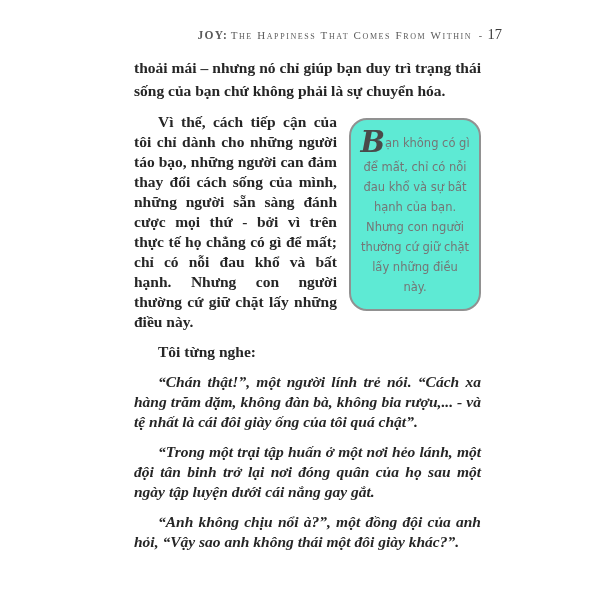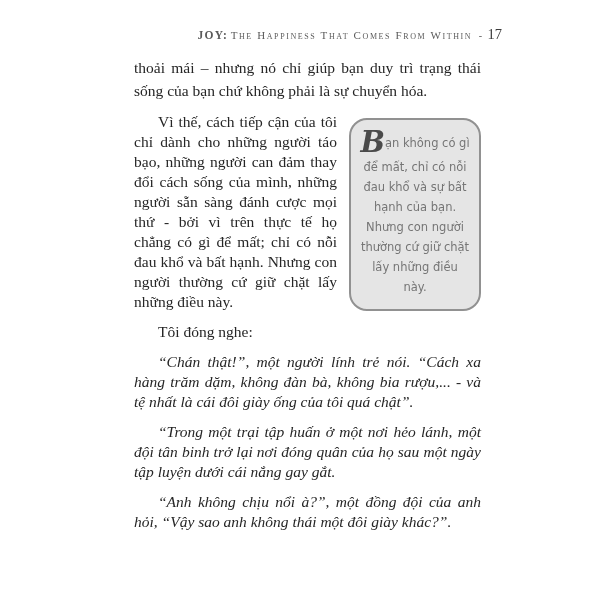--- a/index.html
+++ b/index.html
@@ -41,32 +41,33 @@
     position: absolute;
     left: 134px;
     top: 56px;
     width: 347px;
   }
   .content p {
     margin: 0 0 10px 0;
     font-size: 15.5px;
     line-height: 20px;
     text-align: justify;
+    font-weight: bold;
   }
   p.opening { line-height: 23px; margin-bottom: 10px; }
   .indent { text-indent: 24px; }
   .quote { font-style: italic; }
 
   .pull-quote {
     float: right;
     box-sizing: border-box;
     width: 132px;
     margin: 6px 0 20px 12px;
     padding: 8px 8px 12px 8px;
-    background: #e5e5e5;
+    background: #5eead4;
     border: 2px solid #919191;
     border-radius: 18px;
     text-align: center;
     font-family: "DejaVu Sans", sans-serif;
     font-size: 11.5px;
     line-height: 20px;
     color: #757575;
     text-indent: 0;
   }
   .pull-quote .initial {
@@ -94,21 +95,21 @@
 
   <div class="content">
 
     <p class="opening">thoải mái – nhưng nó chỉ giúp bạn duy trì trạng thái sống của bạn chứ không phải là sự chuyển hóa.</p>
 
     <div>
       <div class="pull-quote"><span class="initial">B</span><span>ạn không có gì để mất, chỉ có nỗi đau khổ và sự bất hạnh của bạn. Nhưng con người thường cứ giữ chặt lấy những điều này.</span></div>
       <p class="indent">Vì thế, cách tiếp cận của tôi chỉ dành cho những người táo bạo, những người can đảm thay đổi cách sống của mình, những người sẵn sàng đánh cược mọi thứ - bởi vì trên thực tế họ chẳng có gì để mất; chỉ có nỗi đau khổ và bất hạnh. Nhưng con người thường cứ giữ chặt lấy những điều này.</p>
     </div>
 
-    <p class="indent">Tôi đóng nghe:</p>
+    <p class="indent">Tôi từng nghe:</p>
 
     <p class="quote indent">“Chán thật!”, một người lính trẻ nói. “Cách xa hàng trăm dặm, không đàn bà, không bia rượu,... - và tệ nhất là cái đôi giày ống của tôi quá chật”.</p>
     <p class="quote indent">“Trong một trại tập huấn ở một nơi hẻo lánh, một đội tân binh trở lại nơi đóng quân của họ sau một ngày tập luyện dưới cái nắng gay gắt.</p>
     <p class="quote indent">“Anh không chịu nổi à?”, một đồng đội của anh hỏi, “Vậy sao anh không thái một đôi giày khác?”.</p>
 
   </div>
 
 </div>
 
 </body></html>

